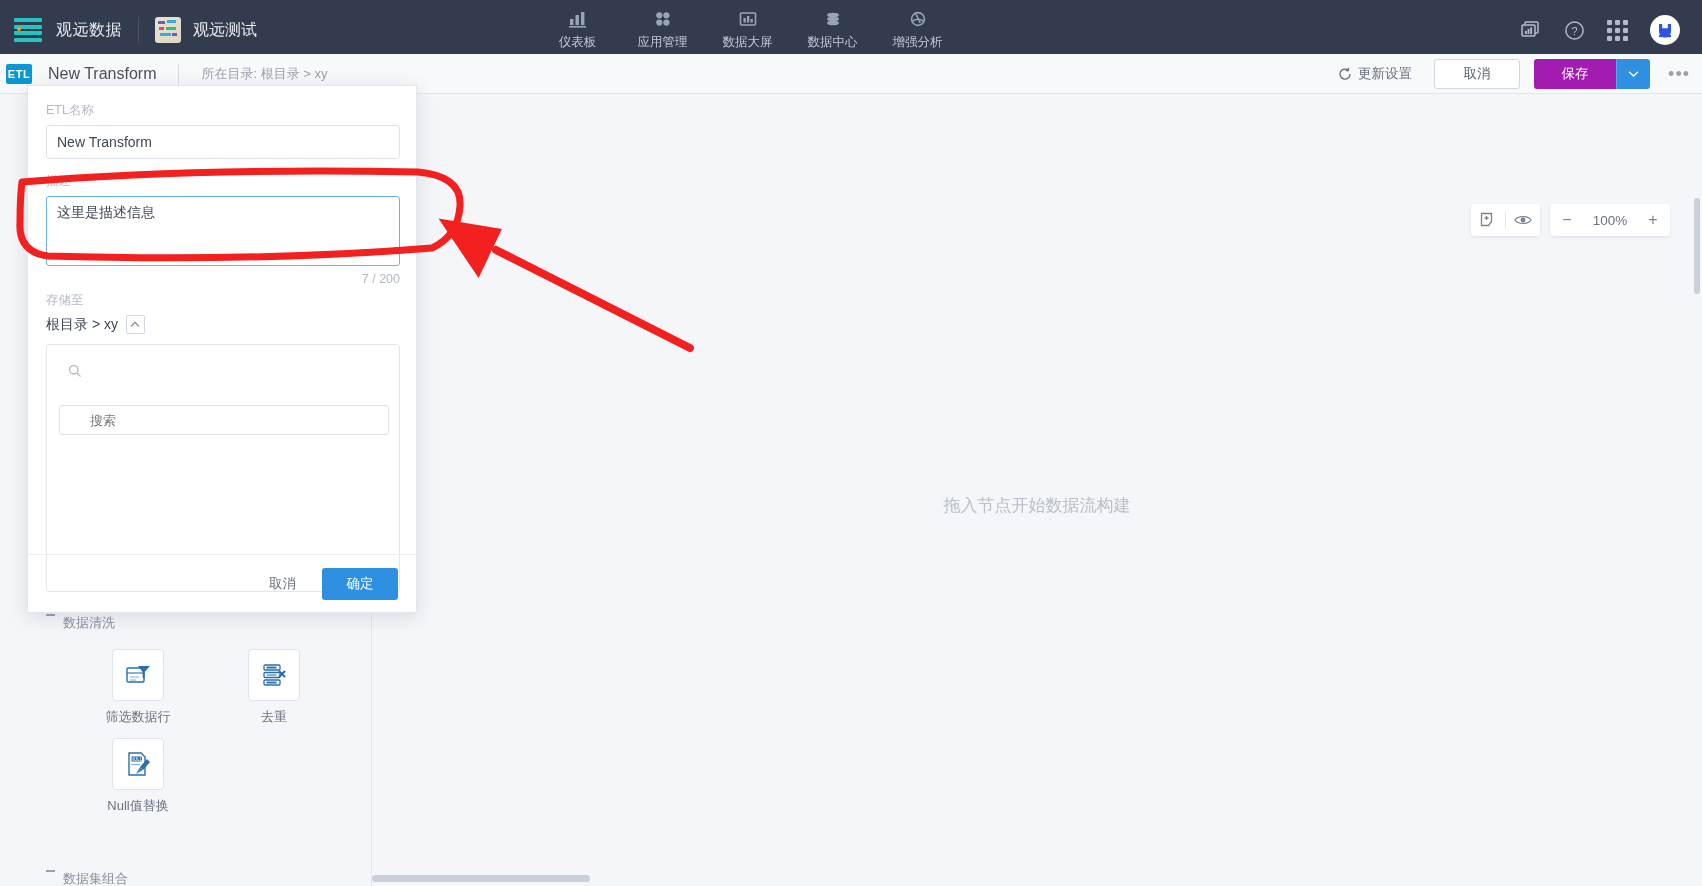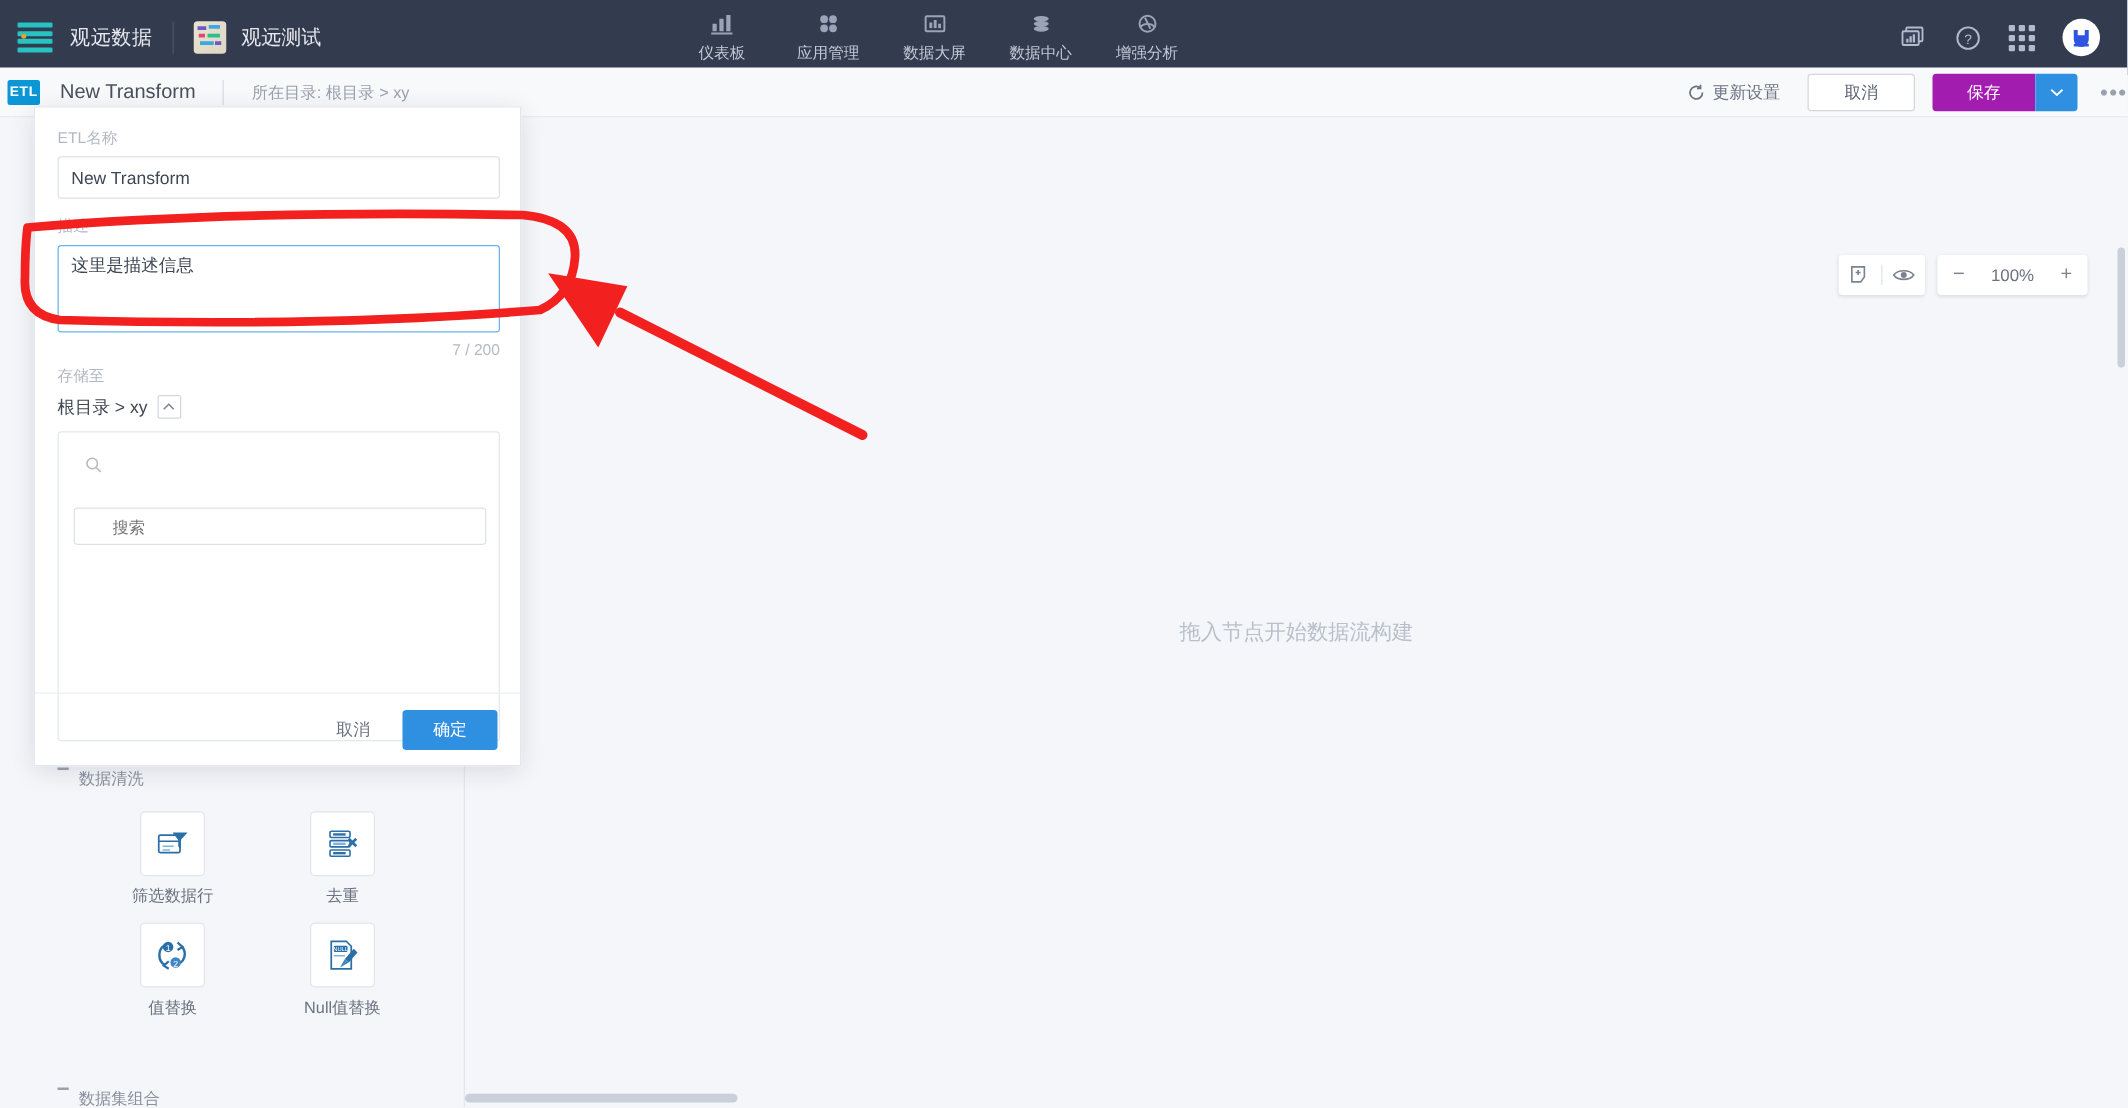--- a/index.html
+++ b/index.html
@@ -61,21 +61,21 @@
     position: absolute; top: 54px; left: 0; width: 1702px; height: 40px;
     background: #f8f9fb; border-bottom: 1px solid #e3e7ed;
     display: flex; align-items: center;
   }
   .etl-badge { margin-left: 6px; width: 26px; height: 20px; background: #0b96d5;
                color: #fff; font-size: 11px; font-weight: bold; letter-spacing: .5px;
                display: flex; align-items: center; justify-content: center; border-radius: 2px; }
   .etl-title { margin-left: 16px; font-size: 16px; color: #4a4f5c; }
   .sub-divider { width: 1px; height: 20px; background: #d8dde5; margin-left: 22px; }
   .breadcrumb { margin-left: 22px; font-size: 13px; color: #9aa1ae; }
-  .subbar-right { margin-left: auto; display: flex; align-items: center; }
+  .subbar-right { margin-left: auto; display: flex; align-items: center; padding-right: 12px; }
   .refresh-btn { display: flex; align-items: center; gap: 6px; font-size: 13.5px;
                  color: #6b7280; cursor: pointer; margin-right: 22px; }
   .btn { height: 30px; border-radius: 3px; font-size: 13.5px; cursor: pointer;
          display: flex; align-items: center; justify-content: center; }
   .btn-cancel { width: 86px; border: 1px solid #d3d8e0; background: #fff; color: #5b6474; }
   .btn-save { width: 82px; background: #a21caf; color: #fff; border: none; margin-left: 14px; }
   .btn-save-caret { width: 34px; height: 30px; background: #2f8fe0; color: #fff;
                     border-left: 1px solid #5aa8e8; display: flex; align-items: center;
                     justify-content: center; cursor: pointer; border-radius: 0 3px 3px 0; }
   .btn-save { border-radius: 3px 0 0 3px; }
@@ -336,35 +336,20 @@
             <rect x="5" y="20" width="16" height="5" rx="1" fill="#fff" stroke="#2b6fa8" stroke-width="1.3"></rect>
             <rect x="7.5" y="21.6" width="10" height="1.9" fill="#2b6fa8"></rect>
             <path d="M20 11 L26 17 M26 11 L20 17" stroke="#2b6fa8" stroke-width="2.1"></path>
           </svg>
         </div>
         <div class="node-label">去重</div>
       </div>
       <div class="node-cell">
         <div class="node-box">
           <svg width="30" height="30" viewBox="0 0 30 30">
-            <path d="M9 7 C3 10 3 20 9 23" fill="none" stroke="#2b6fa8" stroke-width="2"></path>
-            <path d="M22 8 C26 11 26 19 20 22" fill="none" stroke="#2b6fa8" stroke-width="2"></path>
-            <path d="M19 5 L23 8.5 L19 11" fill="none" stroke="#2b6fa8" stroke-width="1.8"></path>
-            <path d="M12 20 L8 23.5 L12 26" fill="none" stroke="#2b6fa8" stroke-width="1.8"></path>
-            <circle cx="11.5" cy="8.5" r="4.2" fill="#2b6fa8"></circle>
-            <text x="11.5" y="11.8" font-size="7" fill="#fff" text-anchor="middle" font-family="Liberation Sans, sans-serif">1</text>
-            <circle cx="17.5" cy="21" r="4.2" fill="#3f86c4"></circle>
-            <text x="17.5" y="24.3" font-size="7" fill="#fff" text-anchor="middle" font-family="Liberation Sans, sans-serif">2</text>
-          </svg>
-        </div>
-        <div class="node-label">值替换</div>
-      </div>
-      <div class="node-cell">
-        <div class="node-box">
-          <svg width="30" height="30" viewBox="0 0 30 30">
             <path d="M6 4 h12 l4 4 v18 H6 Z" fill="#fff" stroke="#2b6fa8" stroke-width="1.4"></path>
             <rect x="8" y="7.5" width="11" height="5" rx="1" fill="#2b6fa8"></rect>
             <text x="13.5" y="11.7" font-size="4.6" fill="#fff" text-anchor="middle" font-family="Liberation Sans, sans-serif">NULL</text>
             <line x1="8" y1="15.5" x2="17" y2="15.5" stroke="#7fb4dc" stroke-width="1.2"></line>
             <path d="M24 10 L17 18 L20 21 L27 13 Z" fill="#2b6fa8"></path>
             <path d="M17 18 L13 25 L20 21 Z" fill="#3f86c4"></path>
           </svg>
         </div>
         <div class="node-label">Null值替换</div>
       </div>

